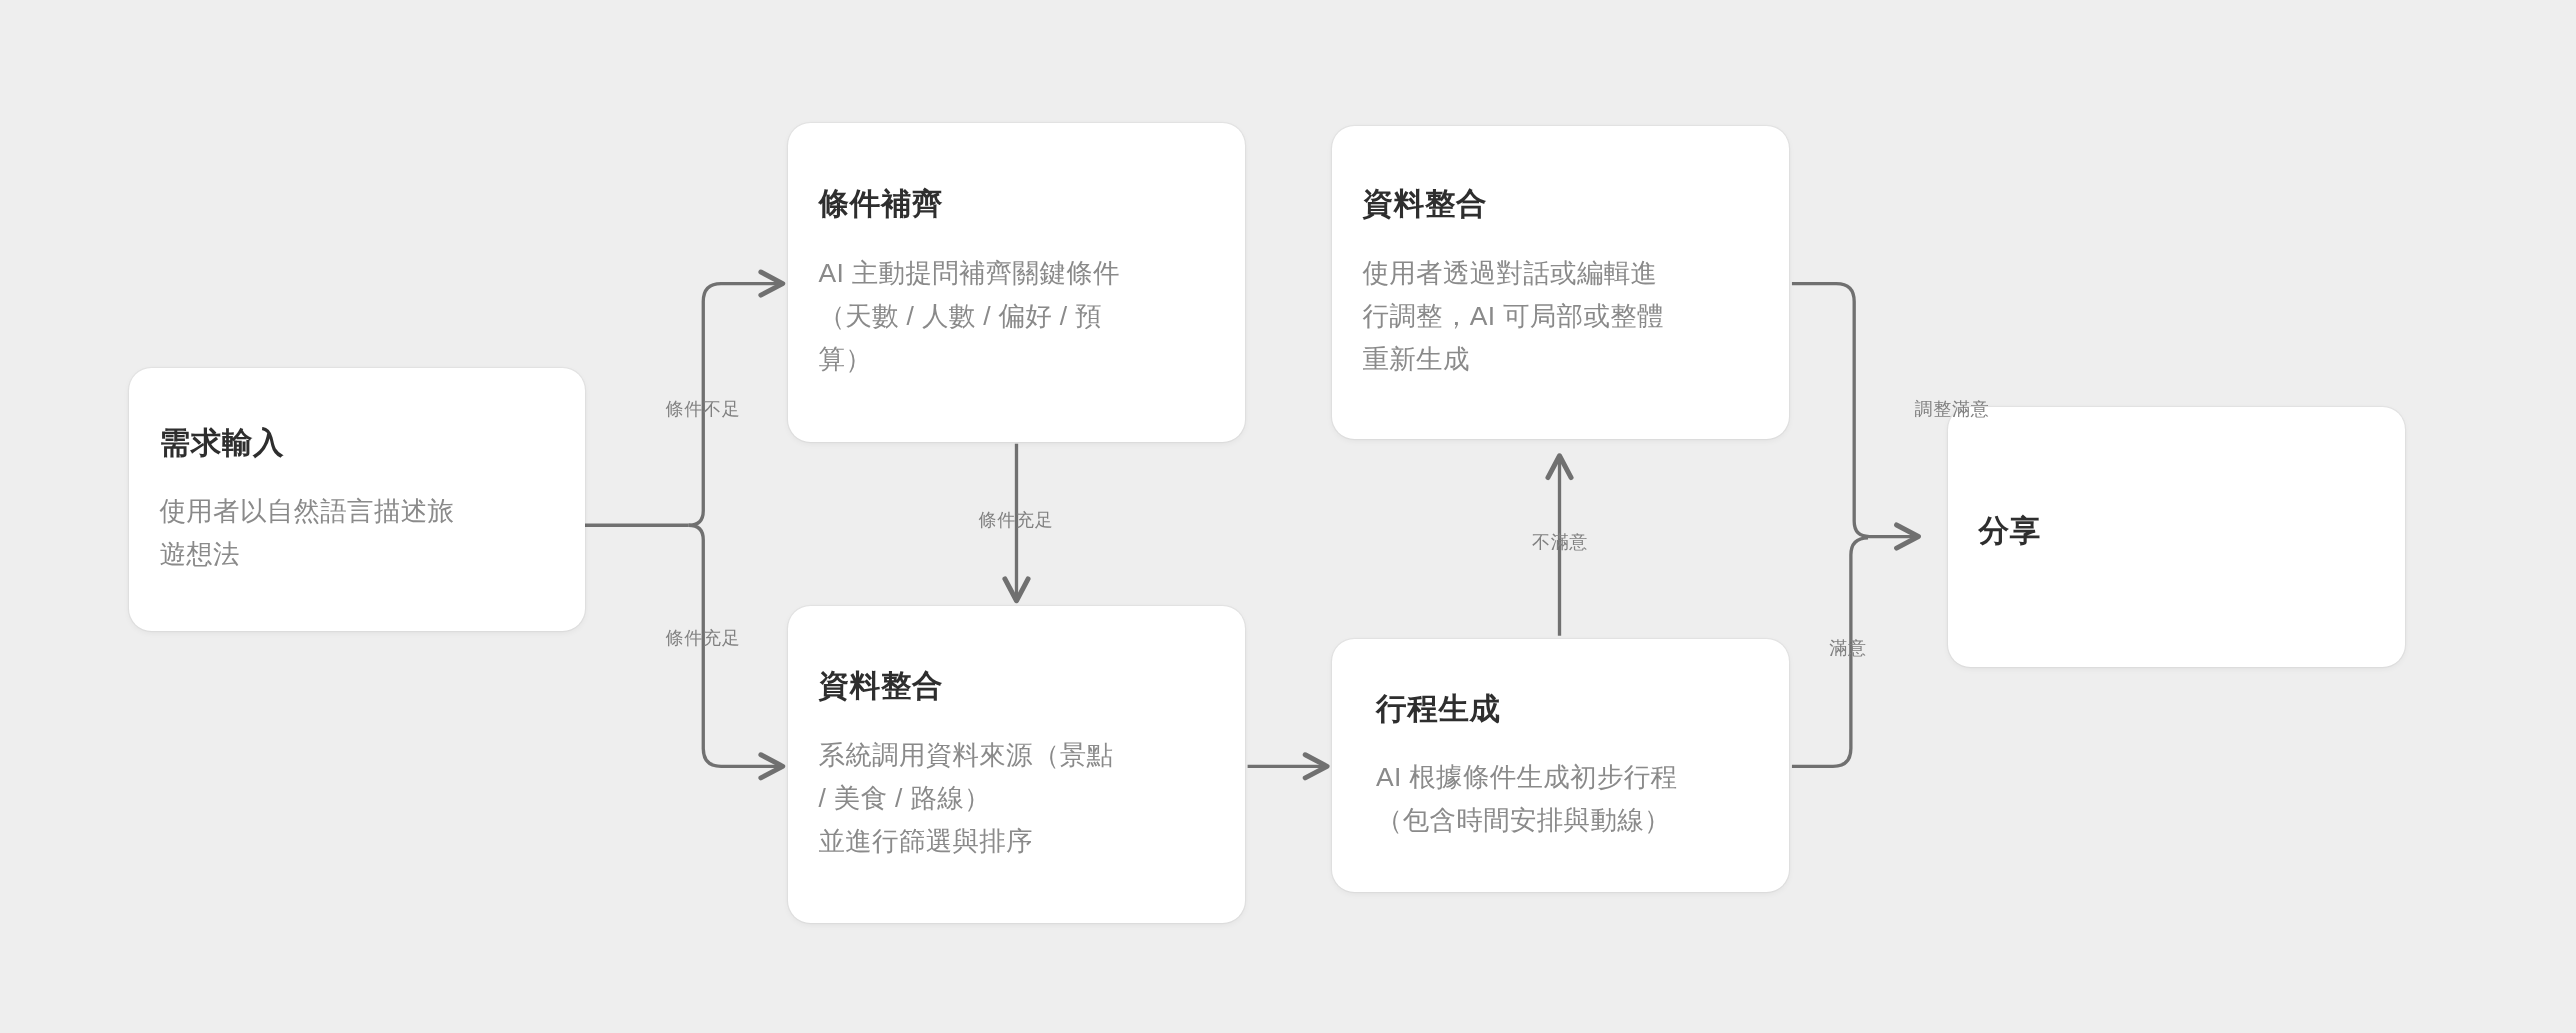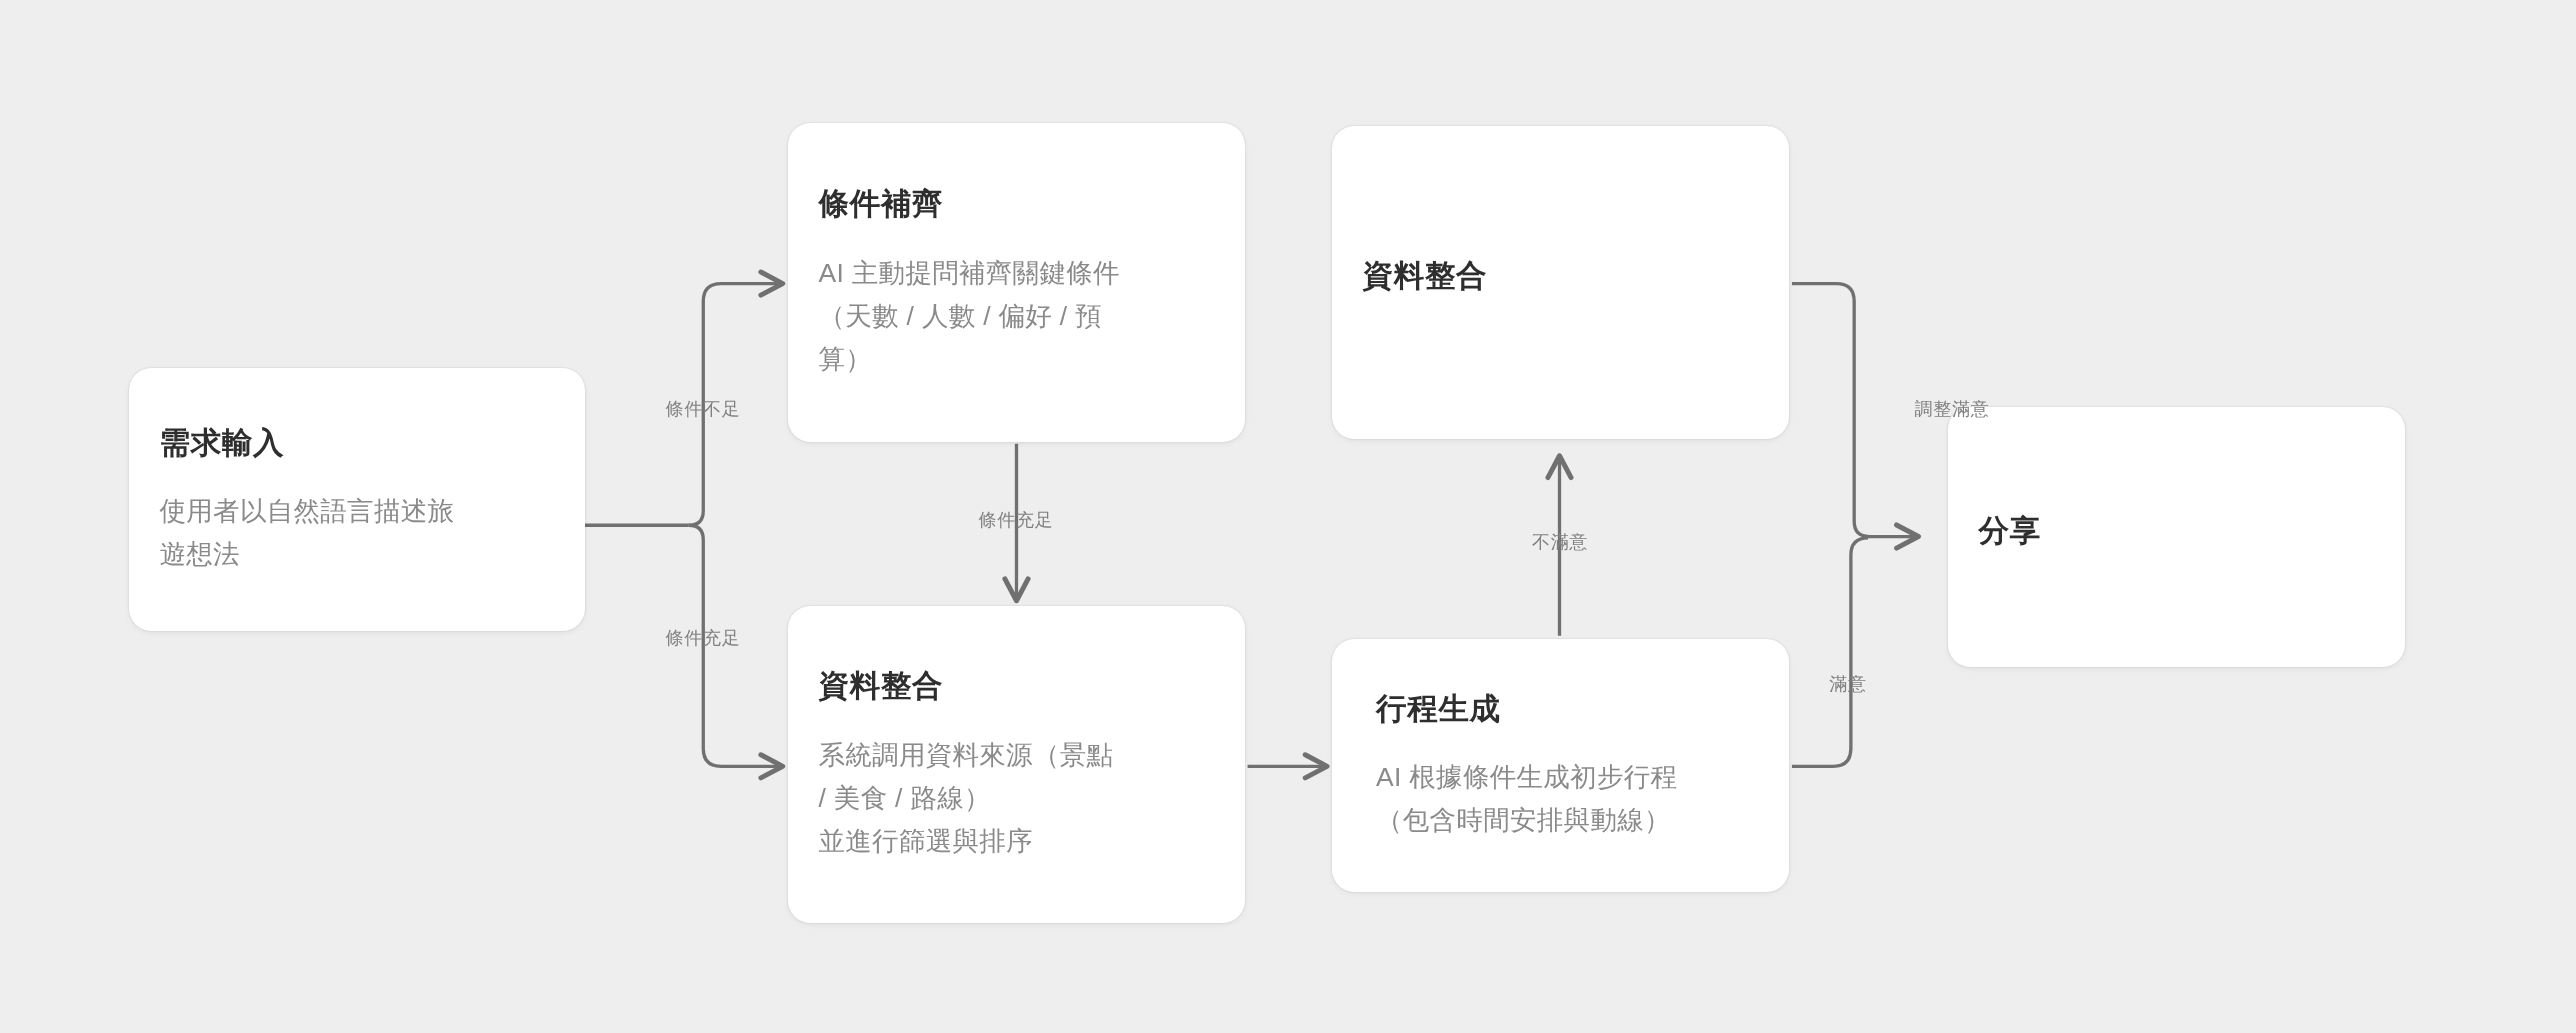--- a/index.html
+++ b/index.html
@@ -70,21 +70,21 @@
   #node-optimize    { left: 1332px; top: 126px;  width: 457px;  height: 313px; }
   #node-itinerary   { left: 1332px; top: 639px;  width: 457px;  height: 253px; padding-left: 44px; }
   #node-share       { left: 1948px; top: 407px;  width: 457px;  height: 260px; }
 
   
   #label-insufficient { left: 703px; top: 409px; }
   #label-sufficient-a { left: 703px; top: 638px; }
   #label-sufficient-b { left: 1016px; top: 520px; }
   #label-unsatisfied  { left: 1560px; top: 542px; }
   #label-adj-satisfied{ left: 1952px; top: 409px; }
-  #label-satisfied    { left: 1848px; top: 684px; text-align: center; }
+  #label-satisfied    { left: 1848px; top: 648px; text-align: center; }
 </style>
 </head>
 <body>
 
 <div id="stage">
 
   <svg id="edge-layer" viewBox="0 0 3890 1561" width="2576" height="1034" xmlns="http://www.w3.org/2000/svg">
     <defs>
       <marker id="arrowhead" markerWidth="9" markerHeight="9" refX="7.2" refY="4.5" orient="auto" markerUnits="strokeWidth">
         <path d="M1,1 L7.6,4.5 L1,8" fill="none" stroke="#707070" stroke-width="1.5" stroke-linecap="round" stroke-linejoin="round"></path>
@@ -126,20 +126,23 @@
 
   <div class="node" id="node-data">
     <div class="node-title">資料整合</div>
     <div class="node-desc">系統調用資料來源（景點
 / 美食 / 路線）
 並進行篩選與排序</div>
   </div>
 
   <div class="node" id="node-optimize">
     <div class="node-title">資料整合</div>
+    <div class="node-desc">使用者透過對話或編輯進
+行調整，AI 可局部或整體
+重新生成</div>
   </div>
 
   <div class="node" id="node-itinerary">
     <div class="node-title">行程生成</div>
     <div class="node-desc">AI 根據條件生成初步行程
 （包含時間安排與動線）</div>
   </div>
 
   <div class="node" id="node-share">
     <div class="node-title">分享</div>

